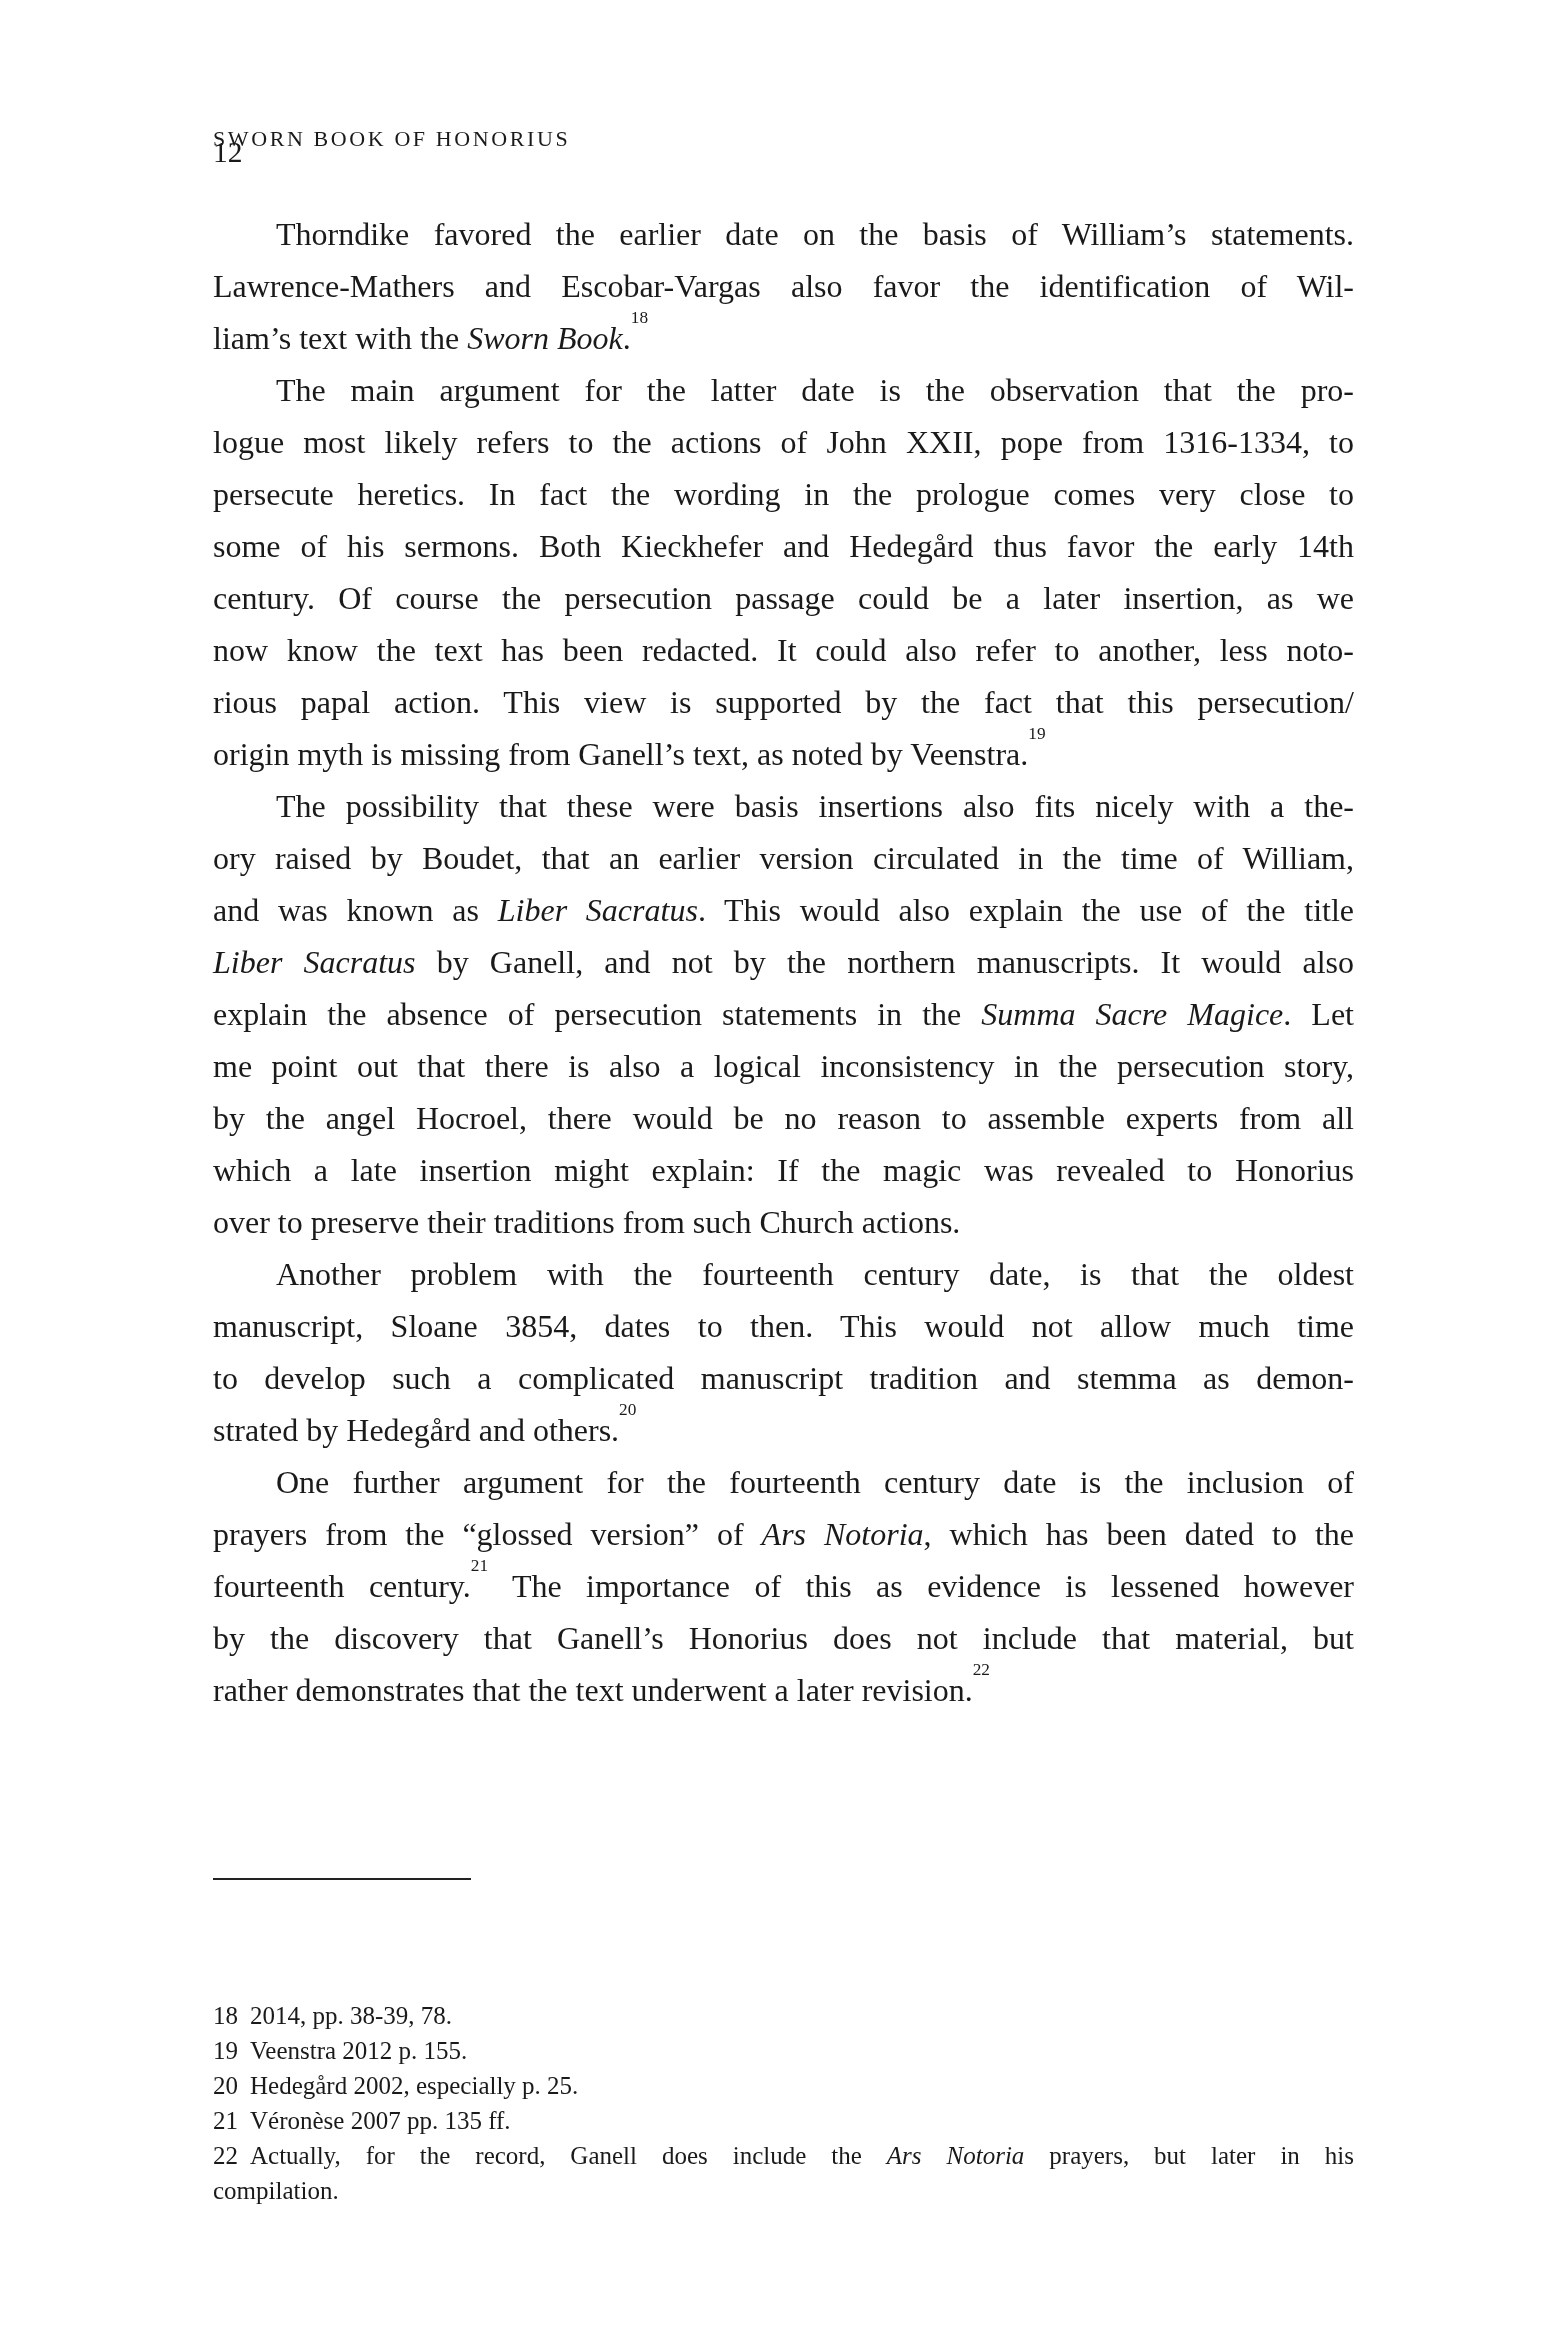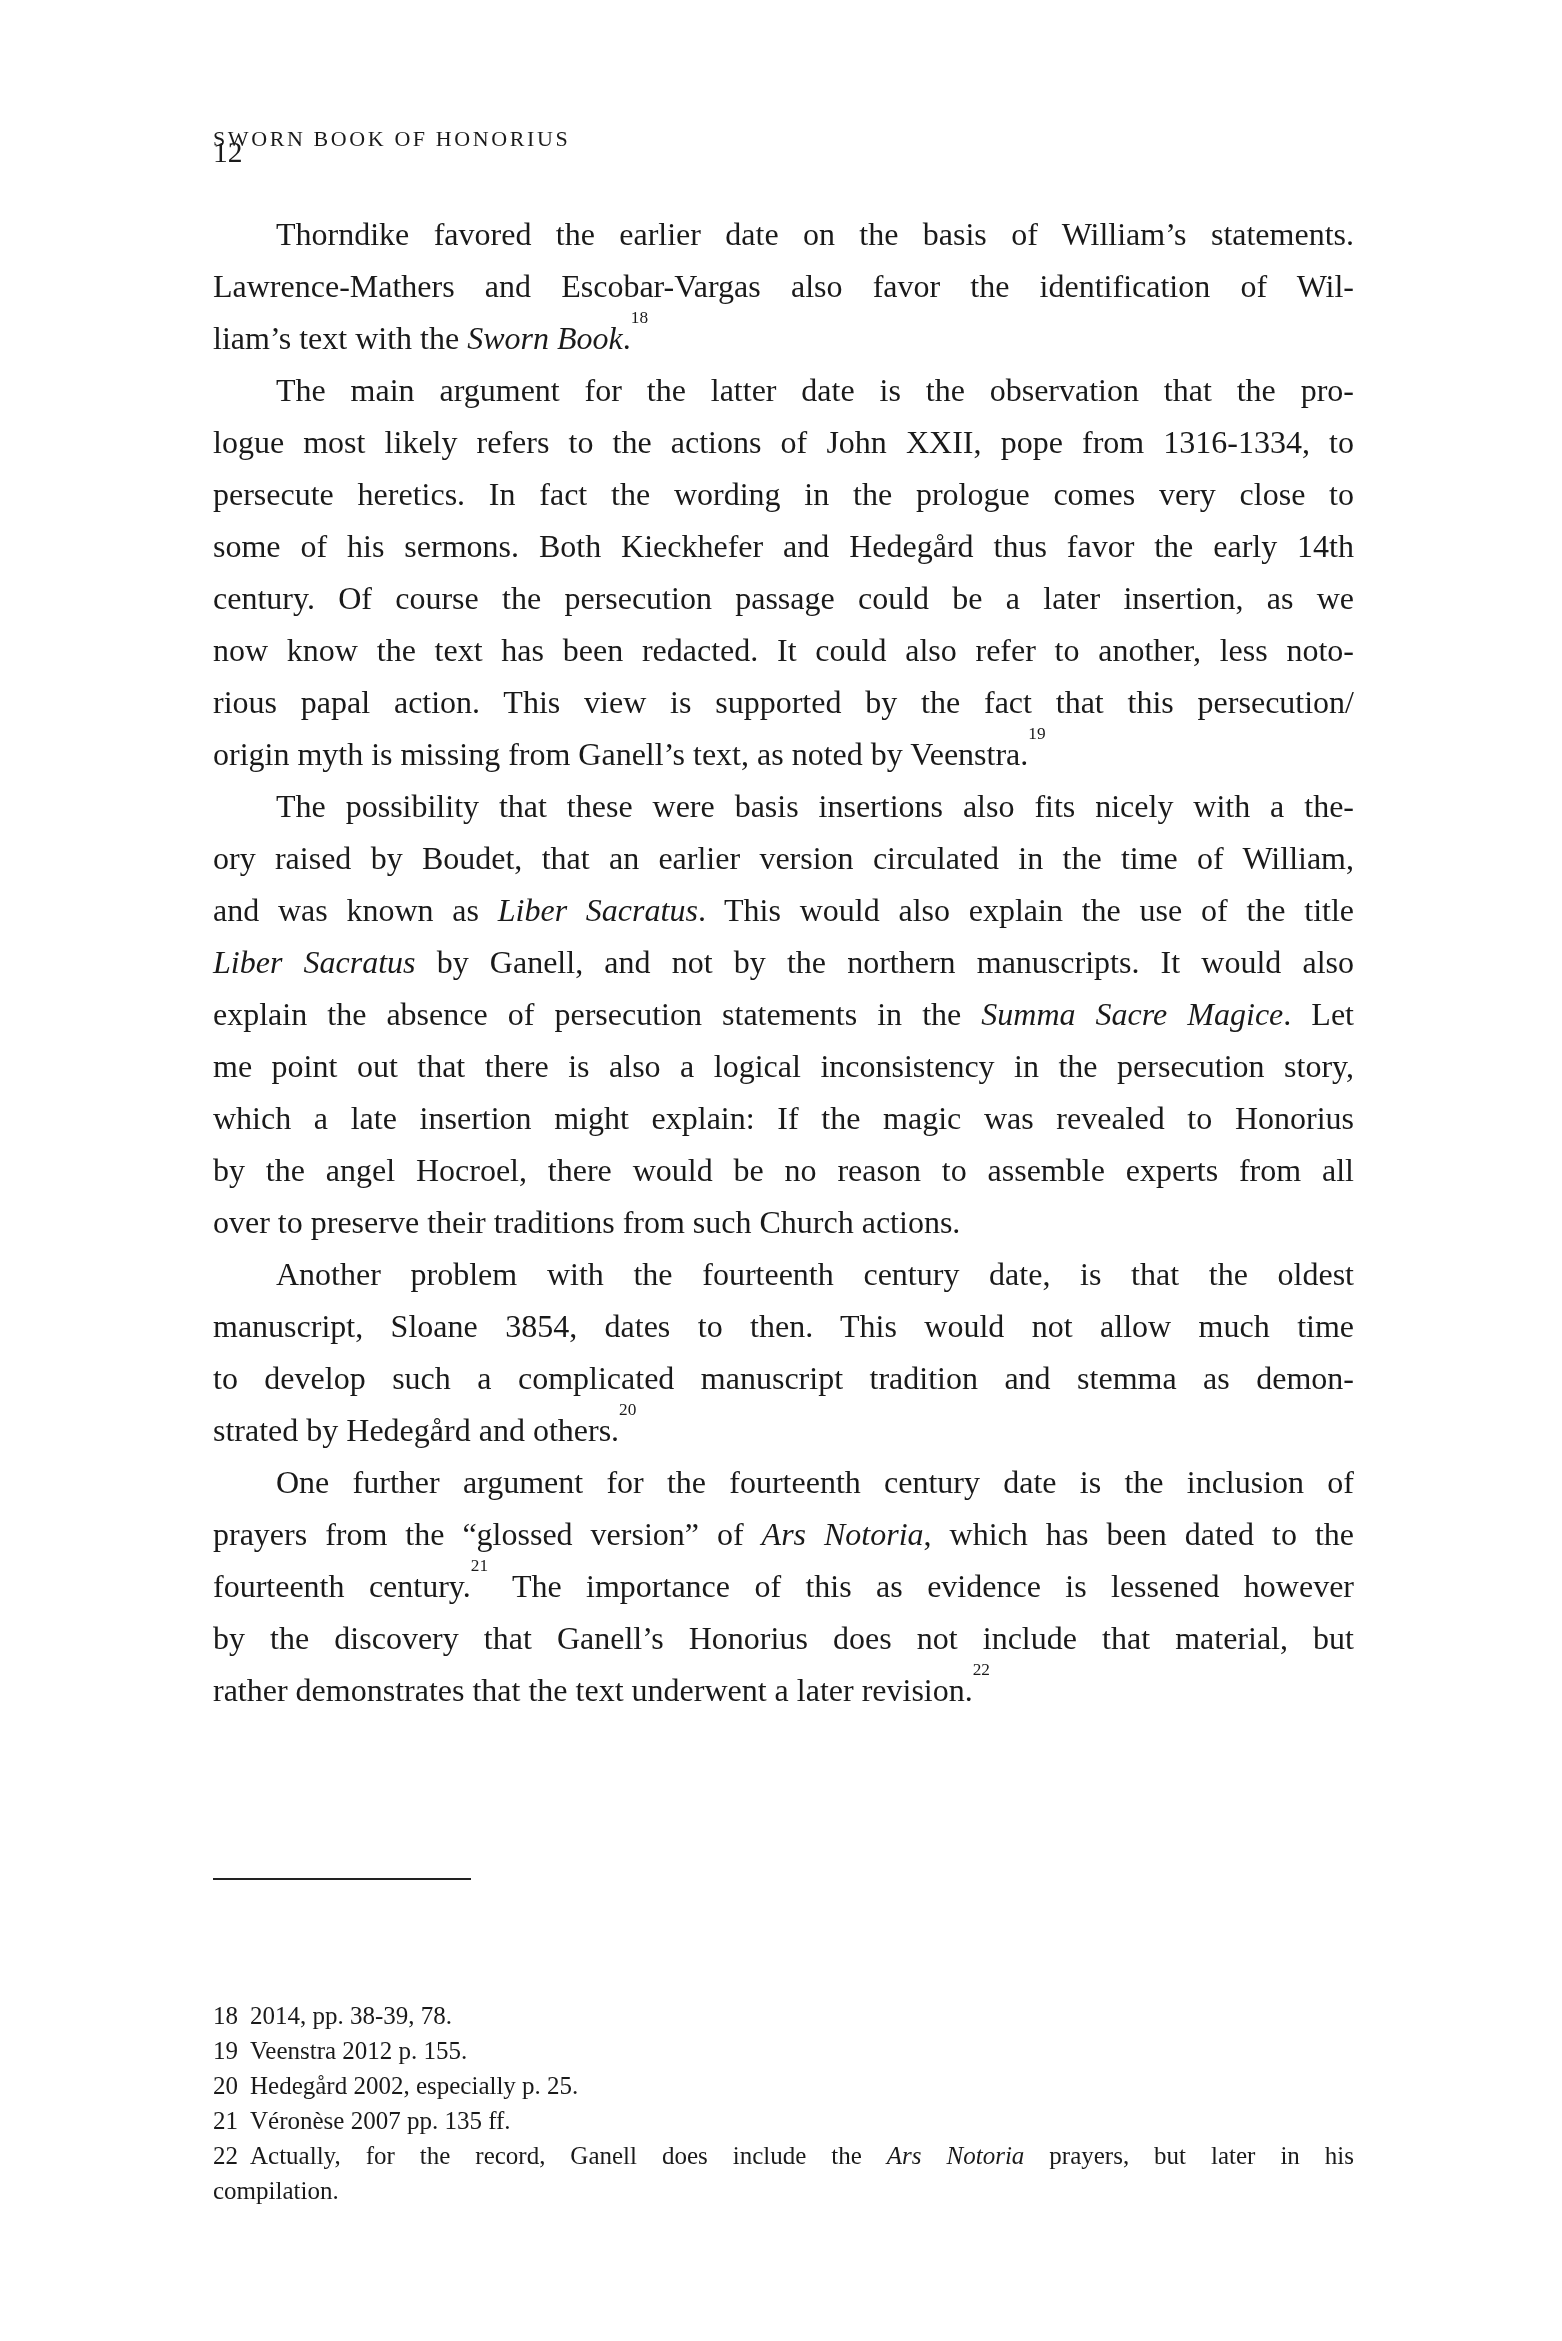--- a/index.html
+++ b/index.html
@@ -45,22 +45,22 @@
       <span class="line">rious papal action. This view is supported by the fact that this persecution/</span>
       <span class="line last">origin myth is missing from Ganell’s text, as noted by Veenstra.<sup>19</sup></span>
     </div>
     <div>
       <span class="line indent">The possibility that these were basis insertions also fits nicely with a the-</span>
       <span class="line">ory raised by Boudet, that an earlier version circulated in the time of William,</span>
       <span class="line">and was known as <i>Liber Sacratus</i>. This would also explain the use of the title</span>
       <span class="line"><i>Liber Sacratus</i> by Ganell, and not by the northern manuscripts. It would also</span>
       <span class="line">explain the absence of persecution statements in the <i>Summa Sacre Magice</i>. Let</span>
       <span class="line">me point out that there is also a logical inconsistency in the persecution story,</span>
+      <span class="line">by the angel Hocroel, there would be no reason to assemble experts from all</span>
       <span class="line">which a late insertion might explain: If the magic was revealed to Honorius</span>
-      <span class="line">by the angel Hocroel, there would be no reason to assemble experts from all</span>
       <span class="line last">over to preserve their traditions from such Church actions.</span>
     </div>
     <div>
       <span class="line indent">Another problem with the fourteenth century date, is that the oldest</span>
       <span class="line">manuscript, Sloane 3854, dates to then. This would not allow much time</span>
       <span class="line">to develop such a complicated manuscript tradition and stemma as demon-</span>
       <span class="line last">strated by Hedegård and others.<sup>20</sup></span>
     </div>
     <div>
       <span class="line indent">One further argument for the fourteenth century date is the inclusion of</span>

